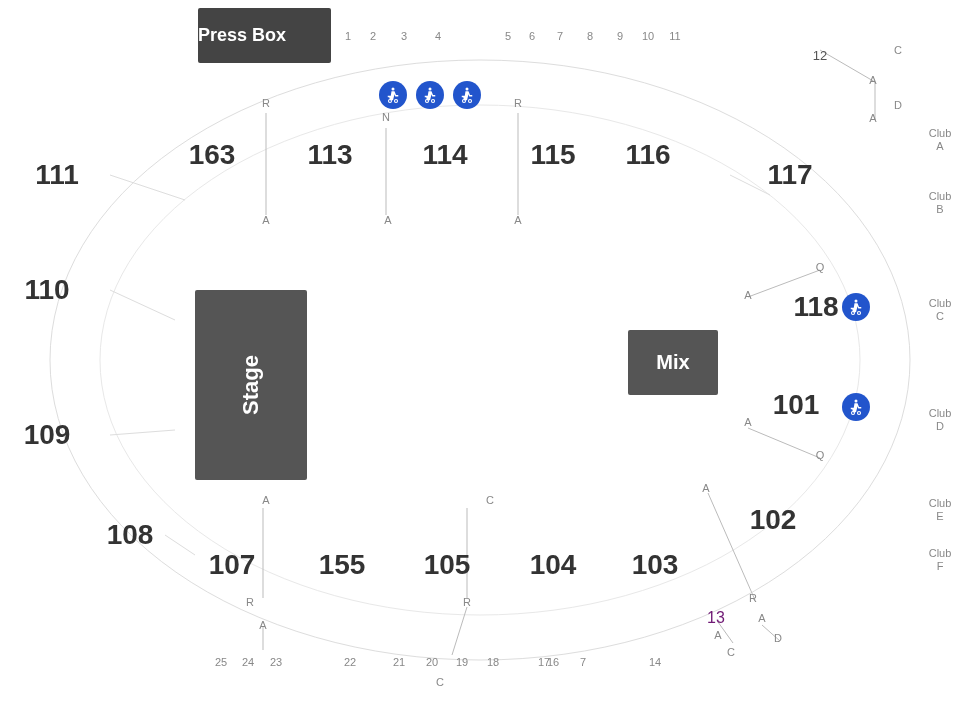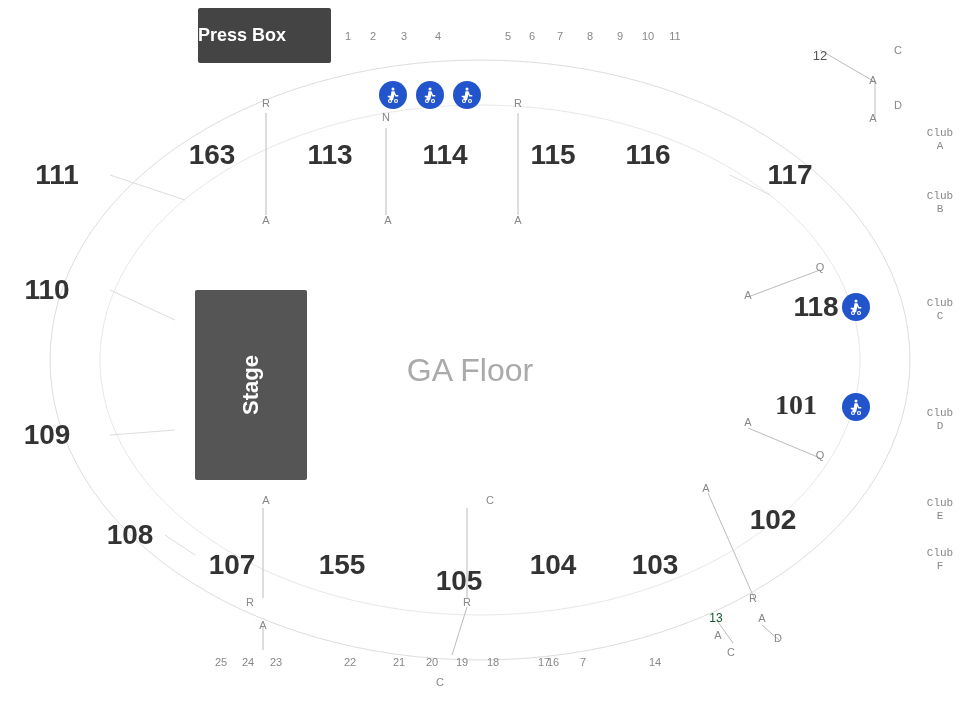--- a/index.html
+++ b/index.html
@@ -90,21 +90,20 @@
       height: 704px;
       pointer-events: none;
     }
     .club-label {
       position: absolute;
       font-size: 11px;
       color: #888;
       transform: translate(-50%, -50%);
       text-align: center;
       line-height: 1.2;
-      font-family: Liberation Mono, monospace;
     }
     .row-number {
       position: absolute;
       font-size: 11px;
       color: #888;
       transform: translate(-50%, -50%);
     }
   </style>
 </head>
 <body>
@@ -196,25 +195,25 @@
   <span class="section-label" style="left:57px;top:175px;">111</span>
   <span class="section-label" style="left:212px;top:155px;">163</span>
   <span class="section-label" style="left:330px;top:155px;text-align:center;">113</span>
   <span class="section-label" style="left:445px;top:155px;">114</span>
   <span class="section-label" style="left:553px;top:155px;">115</span>
   <span class="section-label" style="left:648px;top:155px;">116</span>
   <span class="section-label" style="left:790px;top:175px;">117</span>
   <span class="section-label" style="left:47px;top:290px;">110</span>
   <span class="section-label" style="left:816px;top:307px;">118</span>
   <span class="section-label" style="left:47px;top:435px;">109</span>
-  <span class="section-label" style="left:796px;top:405px;font-family:Liberation Serif, serif;">101</span>
+  <span class="section-label" style="left:796px;top:405px;">101</span>
   <span class="section-label" style="left:130px;top:535px;">108</span>
   <span class="section-label" style="left:232px;top:565px;">107</span>
   <span class="section-label" style="left:342px;top:565px;">155</span>
-  <span class="section-label" style="left:447px;top:581px;margin-left:12px;">105</span>
+  <span class="section-label" style="left:447px;top:565px;">105</span>
   <span class="section-label" style="left:553px;top:565px;">104</span>
   <span class="section-label" style="left:655px;top:565px;">103</span>
   <span class="section-label" style="left:773px;top:520px;">102</span>
 
   <span class="row-number" style="left:266px;top:220px;">A</span>
   <span class="row-number" style="left:388px;top:220px;">A</span>
   <span class="row-number" style="left:518px;top:220px;">A</span>
 
   <span class="row-number" style="left:820px;top:267px;">Q</span>
   <span class="row-number" style="left:748px;top:295px;">A</span>
@@ -232,21 +231,21 @@
   <span class="row-number" style="left:263px;top:625px;">A</span>
 
   <span class="row-number" style="left:490px;top:500px;">C</span>
   <span class="row-number" style="left:467px;top:602px;">R</span>
 
   <span class="row-number" style="left:898px;top:50px;">C</span>
   <span class="row-number" style="left:873px;top:80px;">A</span>
   <span class="row-number" style="left:898px;top:105px;">D</span>
   <span class="row-number" style="left:873px;top:118px;">A</span>
 
-  <span class="row-number" style="left:716px;top:618px;font-size:12px;color:#14532d;">13</span>
+  <span class="row-number" style="left:716px;top:618px;font-size:16px;color:#701a75;">13</span>
   <span class="row-number" style="left:718px;top:635px;">A</span>
   <span class="row-number" style="left:731px;top:652px;">C</span>
 
   <span class="row-number" style="left:221px;top:662px;">25</span>
   <span class="row-number" style="left:248px;top:662px;">24</span>
   <span class="row-number" style="left:276px;top:662px;">23</span>
   <span class="row-number" style="left:350px;top:662px;">22</span>
   <span class="row-number" style="left:399px;top:662px;">21</span>
   <span class="row-number" style="left:432px;top:662px;">20</span>
   <span class="row-number" style="left:462px;top:662px;">19</span>
@@ -255,24 +254,24 @@
   <span class="row-number" style="left:553px;top:662px;">16</span>
   <span class="row-number" style="left:583px;top:662px;">7</span>
   <span class="row-number" style="left:655px;top:662px;">14</span>
 
   <span class="row-number" style="left:440px;top:682px;">C</span>
 
   <div class="stage-box" style="left:195px;top:290px;width:112px;height:190px;">
     <span>Stage</span>
   </div>
 
-
-  <span class="ga-floor-label" style="left:470px;top:370px;">
-    <span>GA Floor</span>
-  </span>
+  <div class="mix-box" style="left:628px;top:330px;width:90px;height:65px;">
+    <span>Mix</span>
+  </div>
+
 
   <div class="wheelchair-icon" style="left:856px;top:307px;">
     <svg viewBox="0 0 24 24" fill="white">
         <circle cx="12" cy="4" r="2"></circle>
         <path d="M10 7h4l2 5h3v2h-4l-1-3-2 8H8l-1-4H5v-2h4z" fill="white"></path>
         <circle cx="8" cy="20" r="2" fill="none" stroke="white" stroke-width="1.5"></circle>
         <circle cx="16" cy="20" r="2" fill="none" stroke="white" stroke-width="1.5"></circle>
       </svg>
   </div>
   <div class="wheelchair-icon" style="left:856px;top:407px;">

